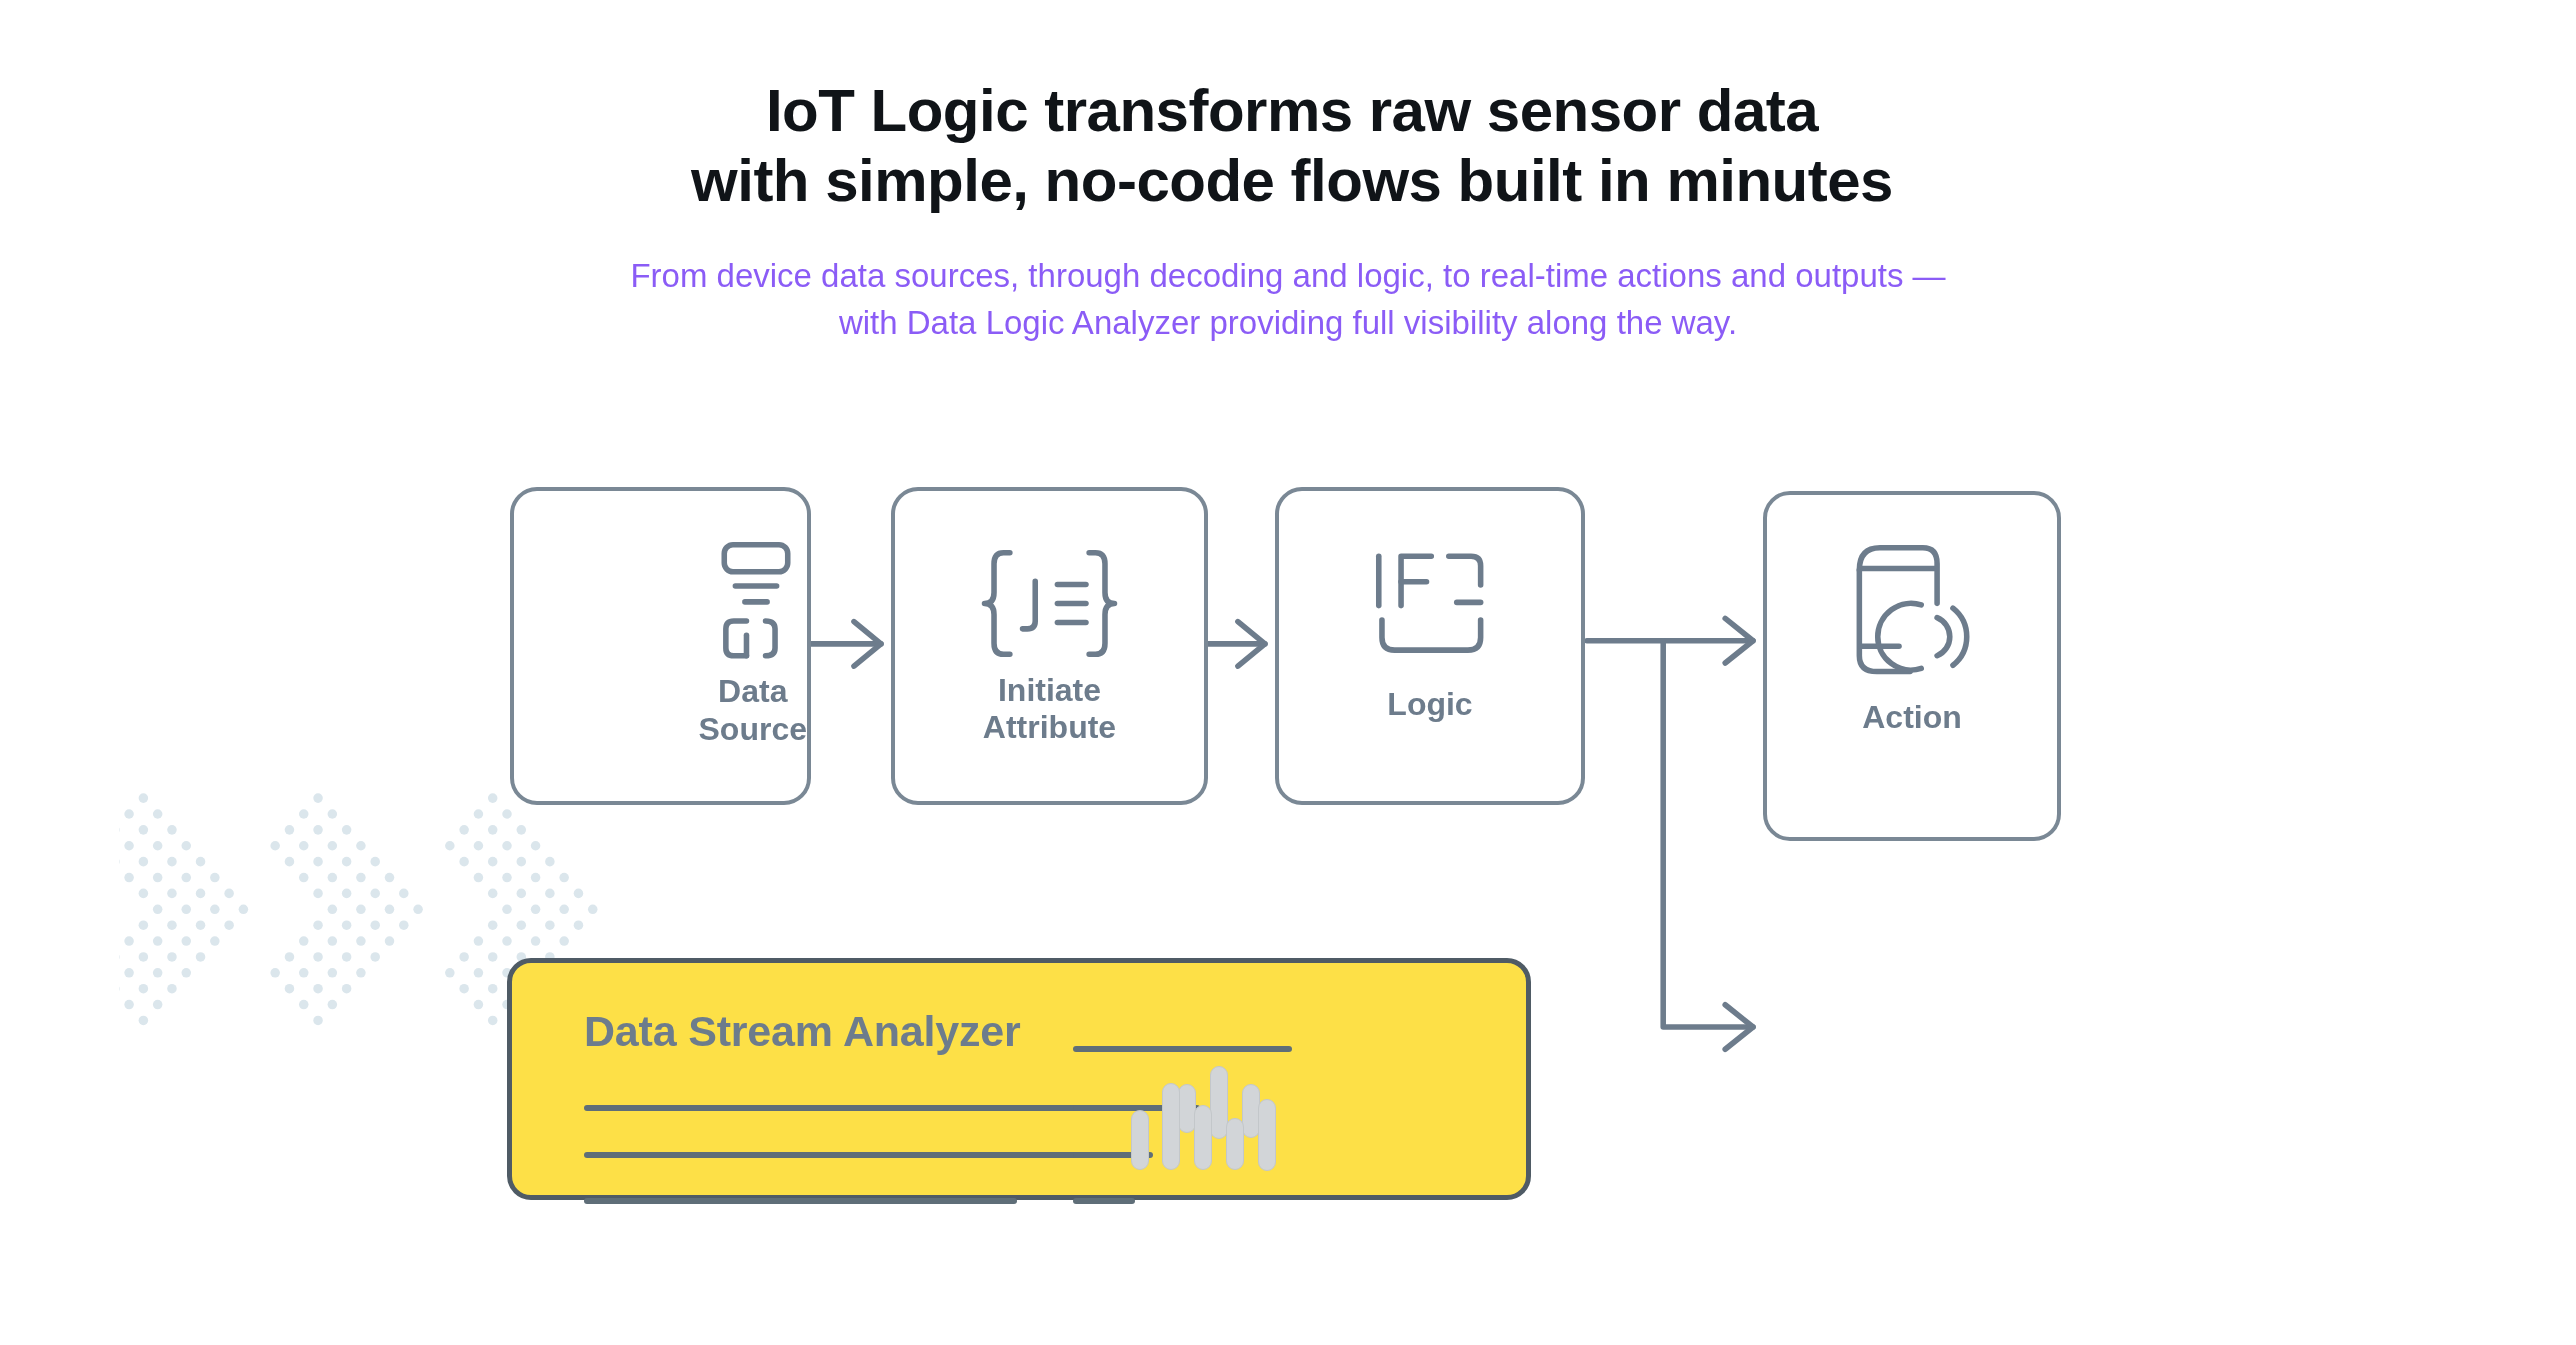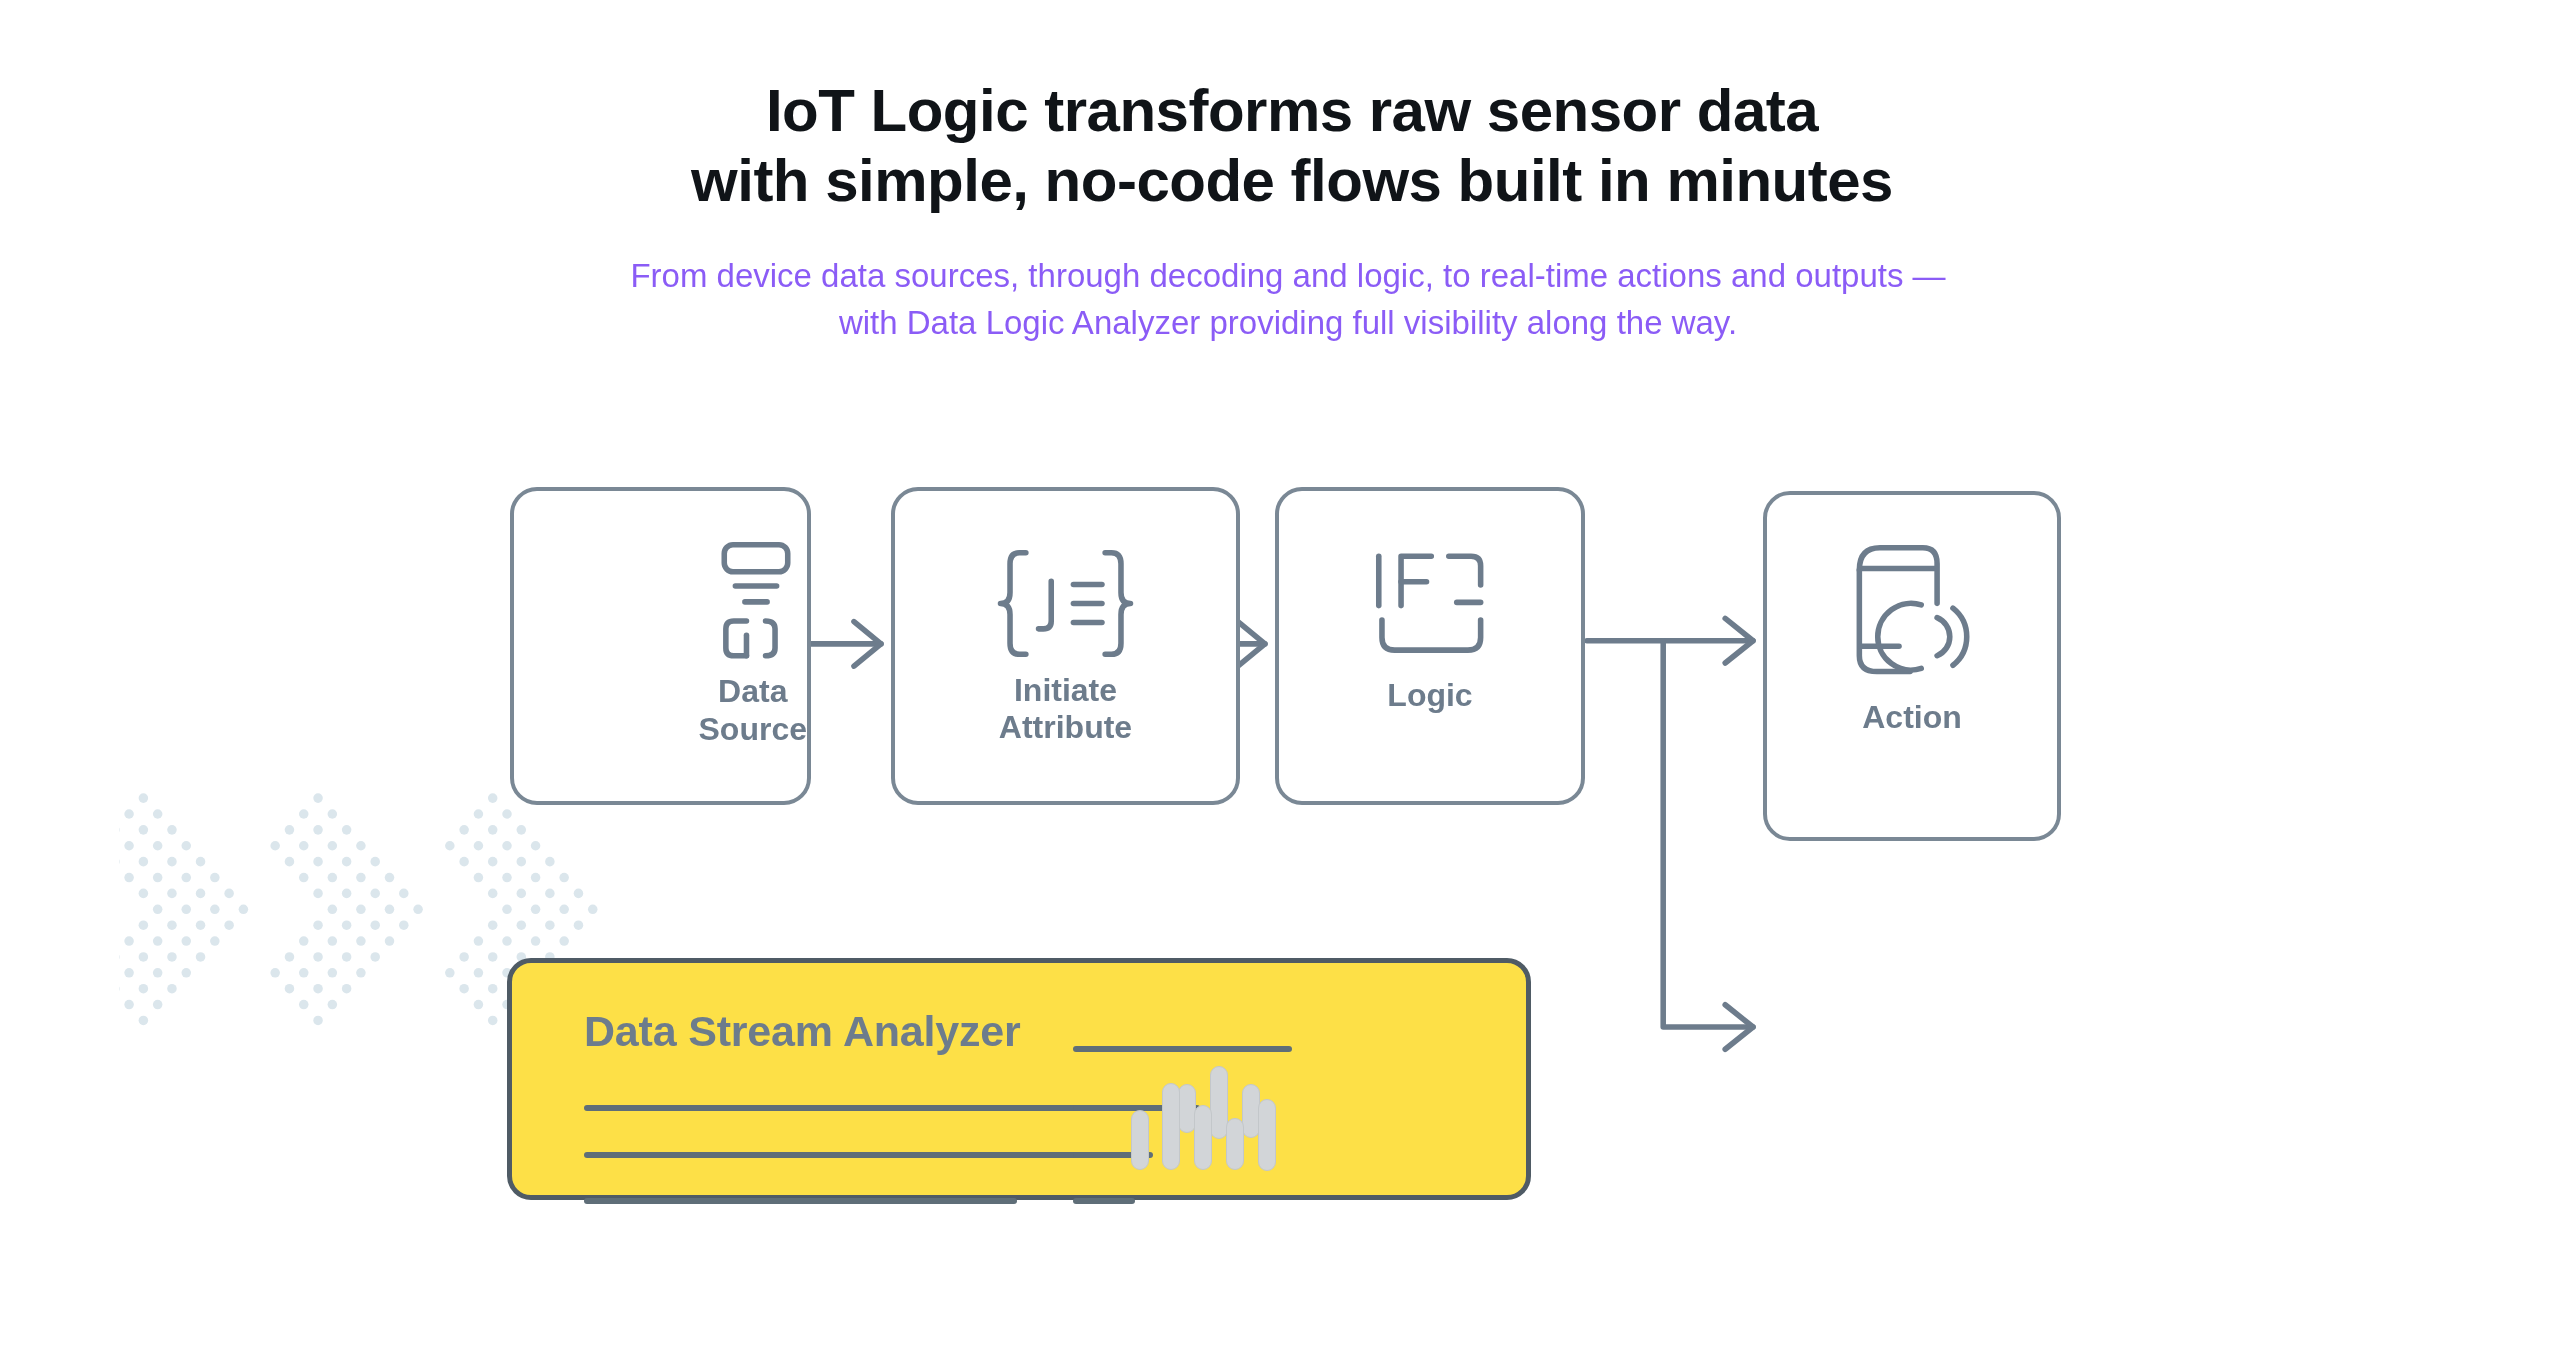--- a/index.html
+++ b/index.html
@@ -76,31 +76,31 @@
   .node .node-label {
     font-size: 32px;
     font-weight: bold;
     line-height: 1.18;
     color: #6d7c8c;
     text-align: center;
     white-space: pre-line;
   }
 
   #node-data-source   { left: 510px;  top: 487px;  width: 301px; height: 318px; align-items: flex-end; }
-  #node-initiate      { left: 891px; top: 487px;  width: 349px; height: 318px; }
+  #node-initiate      { left: 891px; top: 487px;  width: 317px; height: 318px; }
   #node-logic         { left: 1275px; top: 487px;  width: 310px; height: 318px; }
   #node-action        { left: 1763px; top: 491px;  width: 298px; height: 350px; }
   #node-output        { left: 1763px; top: 881px; width: 298px; height: 316px; }
 
   #node-data-source .node-icon { margin-top: 49px; }
   #node-data-source .node-label { margin-top: 14.3px; }
   #node-initiate .node-icon { margin-top: 57px; }
   #node-initiate .node-label { margin-top: 12.7px; }
   #node-logic .node-icon { margin-top: 62px; }
-  #node-logic .node-label { margin-top: 22px; }
+  #node-logic .node-label { margin-top: 31px; }
   #node-action .node-icon { margin-top: 48px; }
   #node-action .node-label { margin-top: 20.7px; }
   #node-output .node-icon { margin-top: 51px; }
   #node-output .node-label { margin-top: 24px; }
 
   
   #analyzer-panel {
     position: absolute;
     left: 507px;
     top: 958px;

